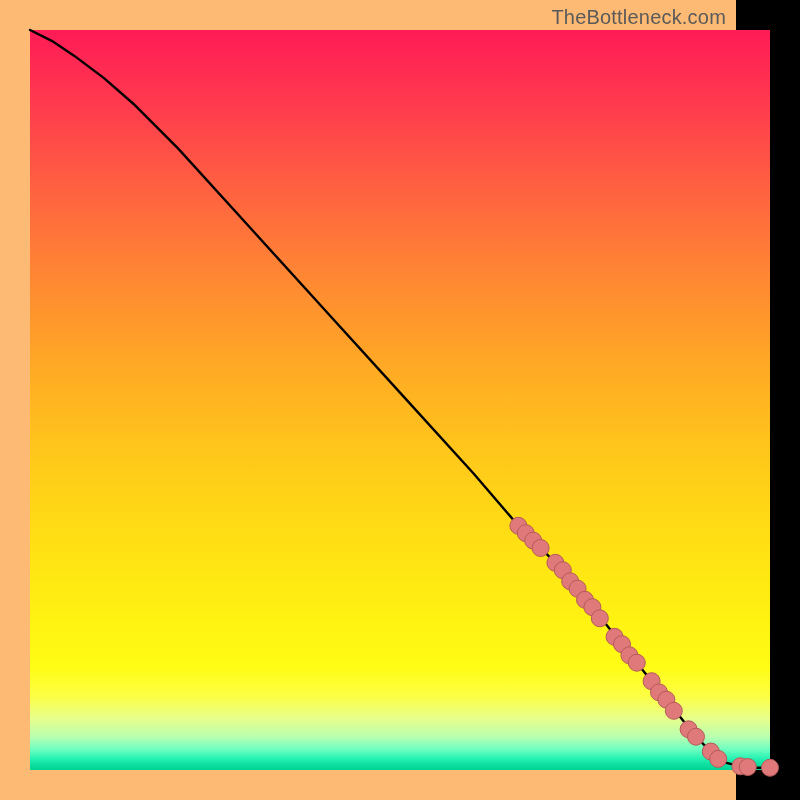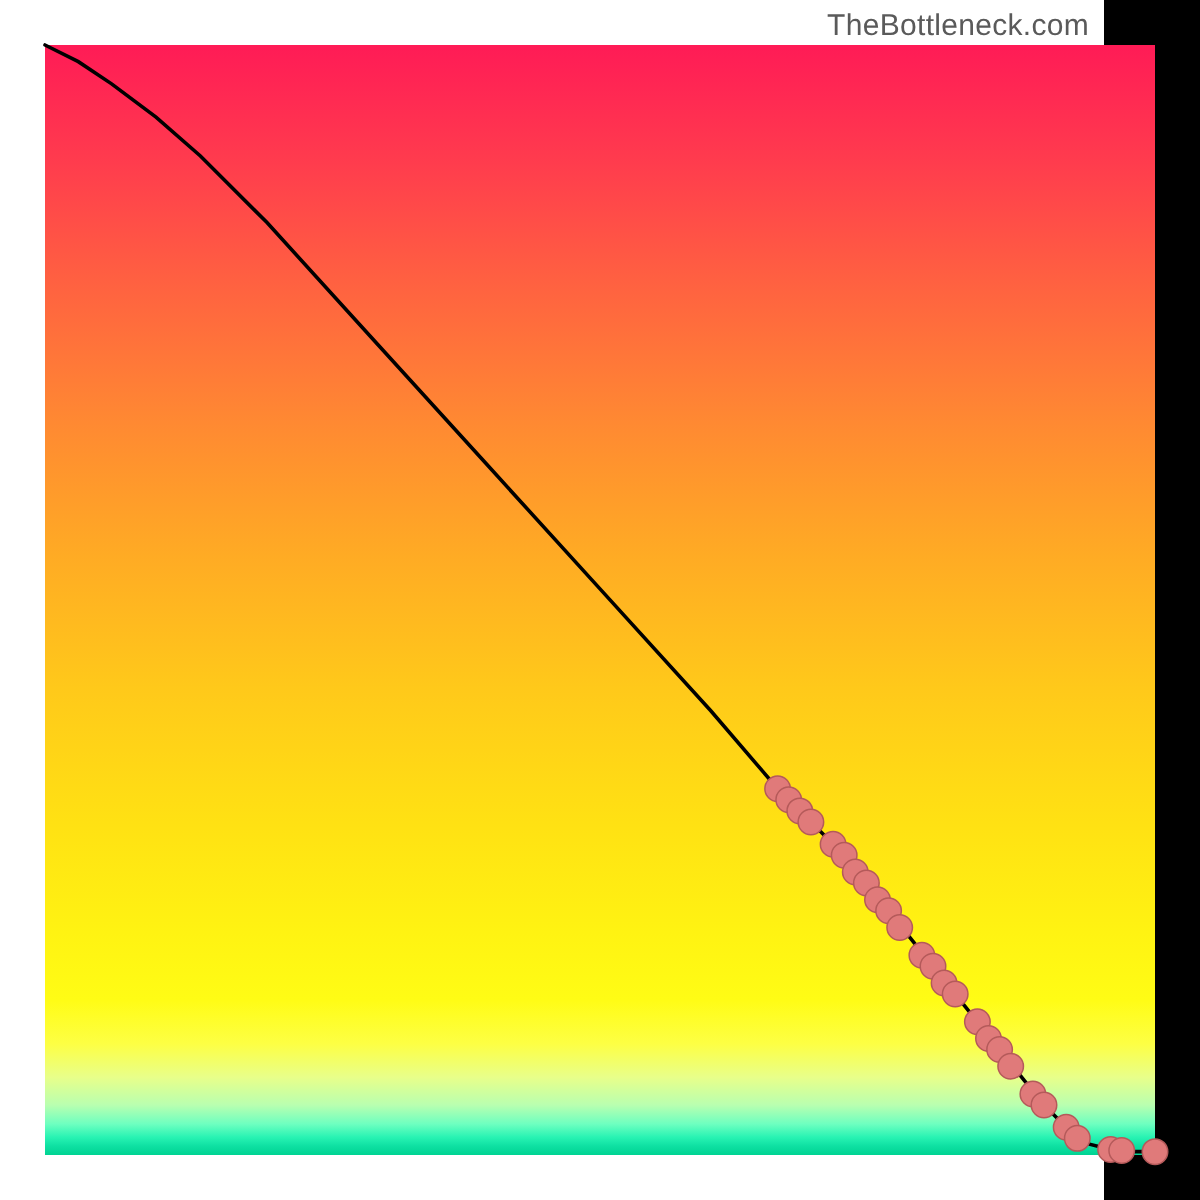--- a/index.html
+++ b/index.html
@@ -8,21 +8,21 @@
     width: 800px;
     height: 800px;
     overflow: hidden;
     font-family: Arial, Helvetica, sans-serif;
     background: #000;
   }
   .stage {
     position: relative;
     width: 736px;
     height: 800px;
-    background: #ffffff;
+    background: #fdba74;
   }
   .plot-area {
     position: absolute;
     left: 30px;
     top: 30px;
     width: 740px;
     height: 740px;
   }
   .gradient-bg {
     position: absolute;

